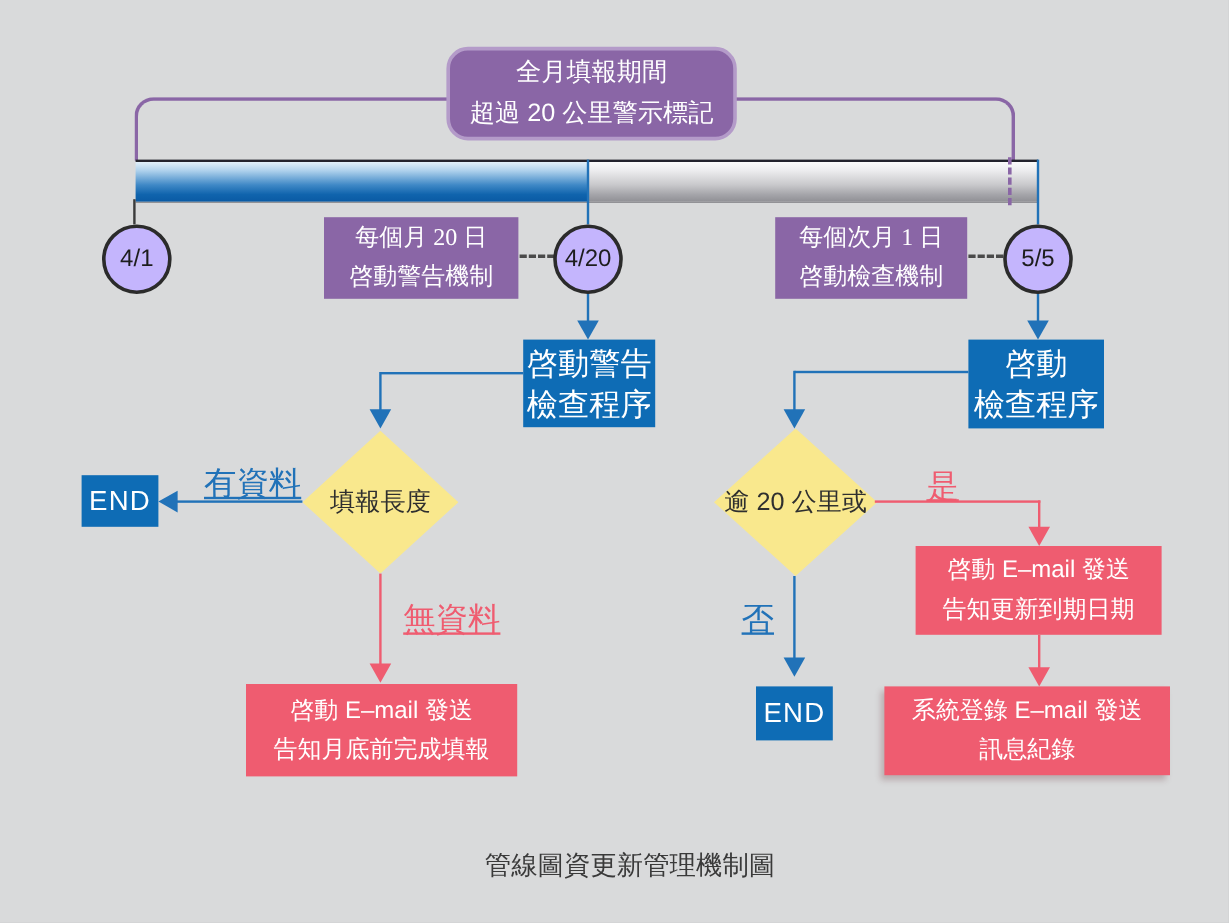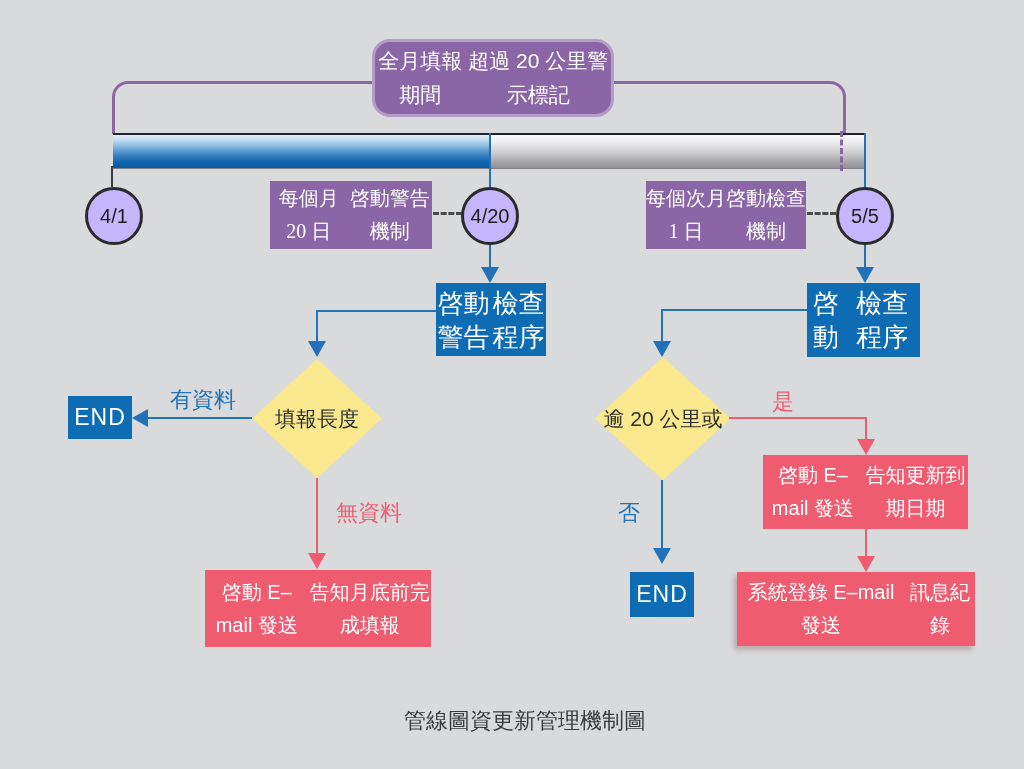--- a/index.html
+++ b/index.html
@@ -9,21 +9,21 @@
   }
   .canvas{
     position:relative;
     width:1024px;height:769px;
     background:#d9dadb;
     overflow:hidden;
   }
   
   .box{
     position:absolute;
-    display:flex;flex-direction:row;
+    display:flex;flex-direction:column;
     align-items:center;justify-content:center;
     text-align:center;color:#fff;
   }
   .purple{background:#8a66a6;}
   .bluebox{background:#0e6cb5;}
   .redbox{background:#ef5c70;}
   .line1,.line2{display:block;}
   
   .banner{
     left:372px;top:39px;width:236px;height:72px;
@@ -106,21 +106,21 @@
   
   .diamond{position:absolute;}
   .diamond svg{display:block;}
   .diamond .dtext{
     position:absolute;left:0;top:0;width:100%;height:100%;
     display:flex;flex-direction:column;
     align-items:center;justify-content:center;
     font-size:21px;line-height:30px;color:#2f2f2f;text-align:center;
   }
   
-  .blabel{position:absolute;font-size:22px;}
+  .blabel{position:absolute;font-size:27px;text-decoration:underline;}
   .blabel.blue{color:#2172b8;}
   .blabel.red{color:#ef5c70;}
   
   .endbox{font-size:23px;letter-spacing:1px;}
   .action{font-size:20px;line-height:33px;}
   .act-remind{left:205px;top:570px;width:226px;height:77px;}
   .act-notify{left:763px;top:455px;width:205px;height:74px;}
   .act-log{
     left:737px;top:572px;width:238px;height:74px;
     box-shadow:-3px 4px 5px rgba(90,30,40,0.25);

